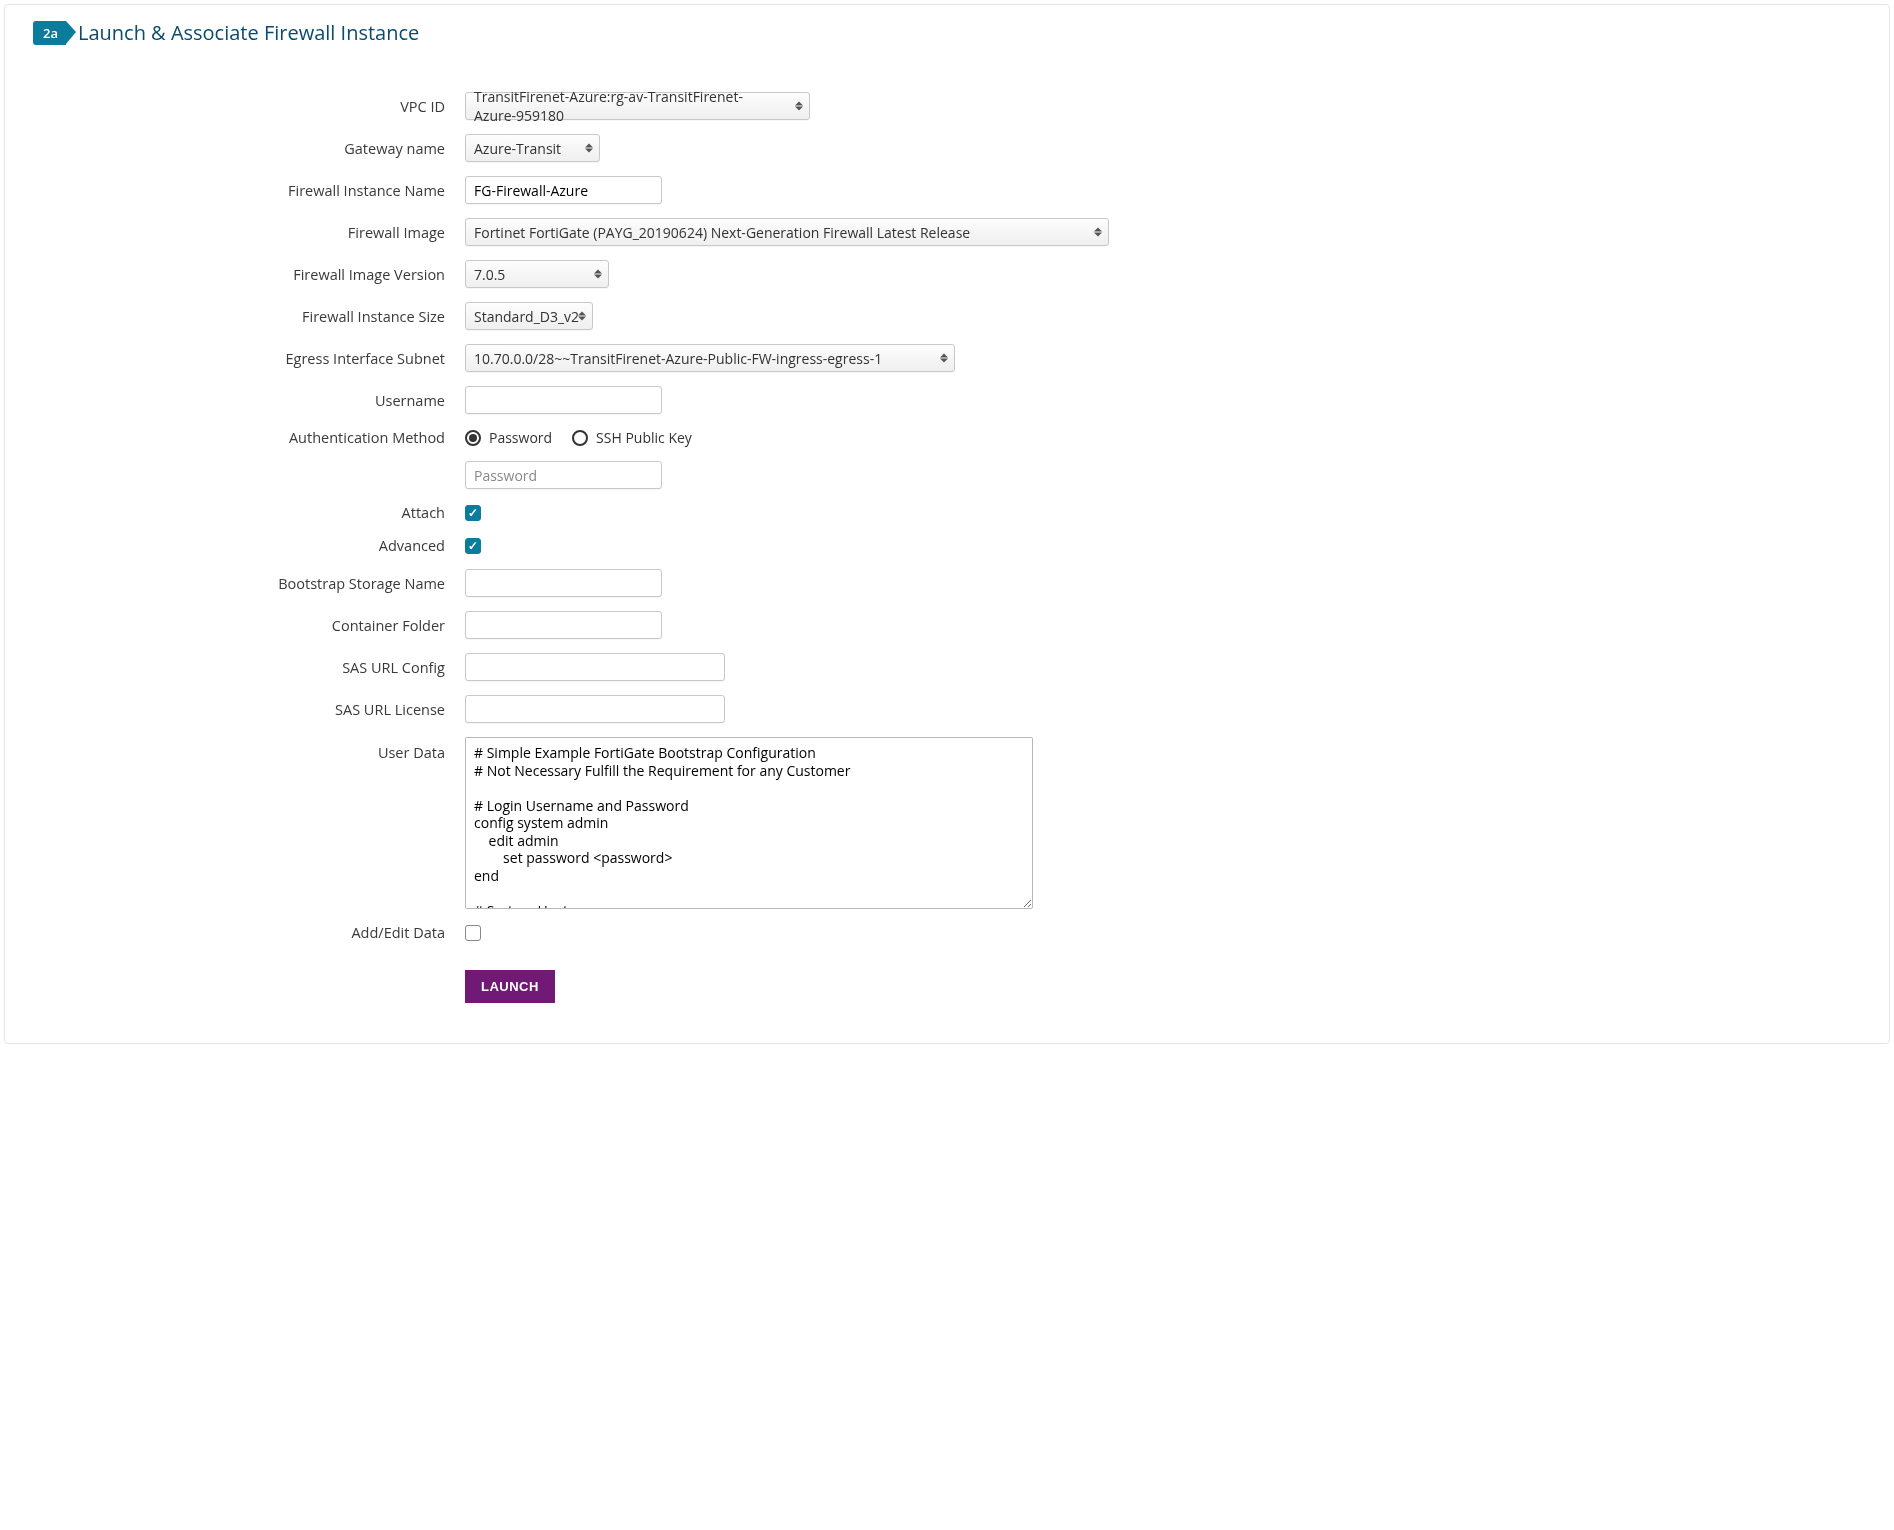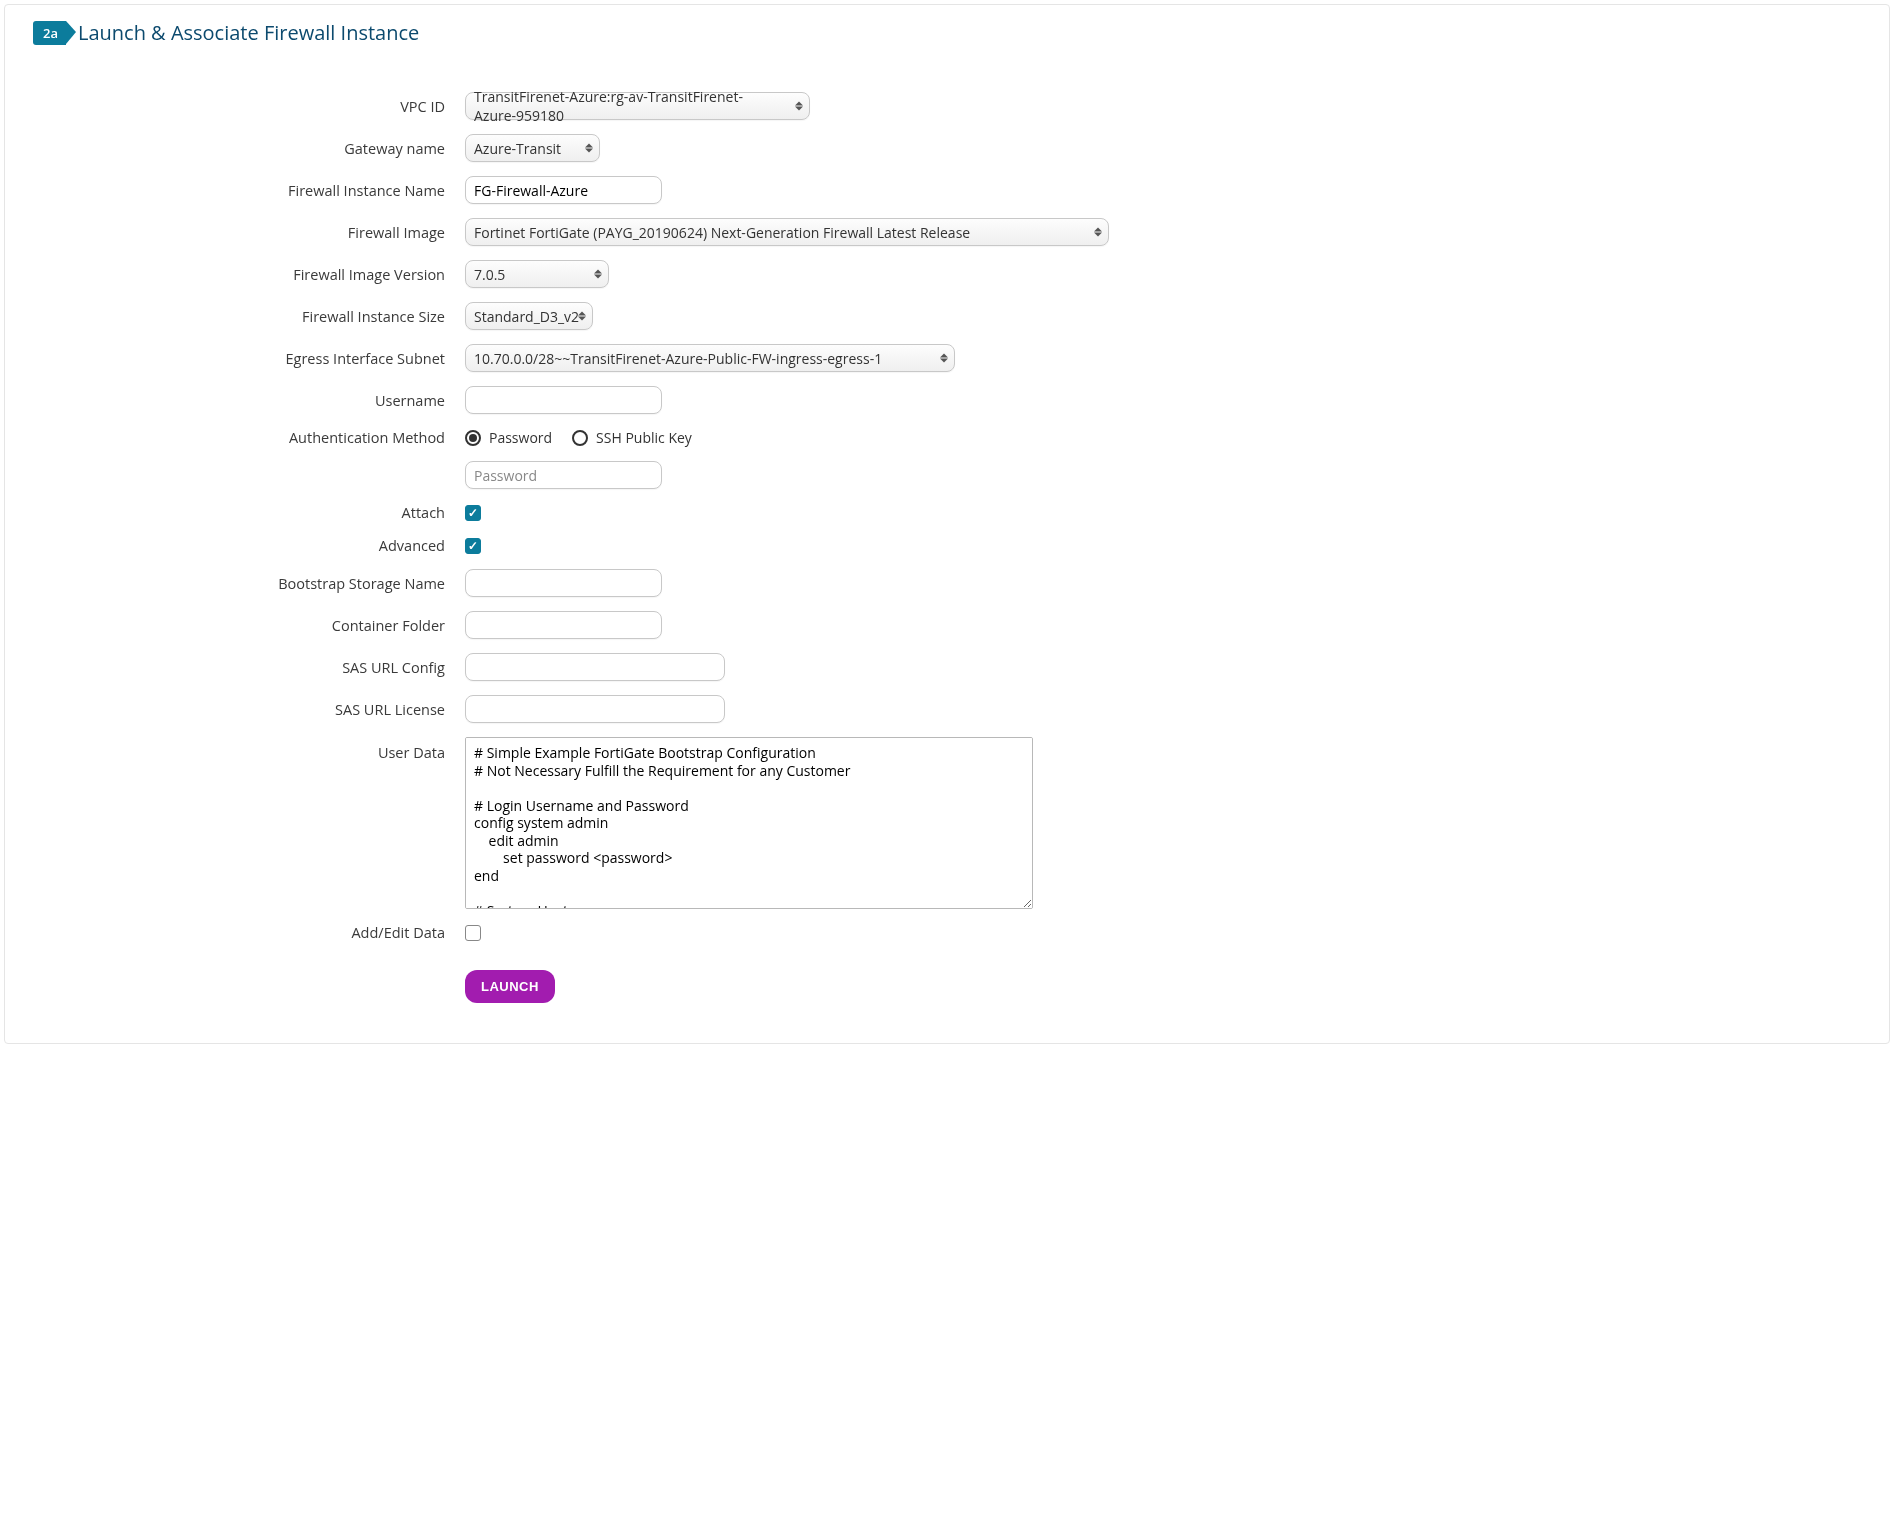--- a/index.html
+++ b/index.html
@@ -56,21 +56,21 @@
   .label {
     text-align: right;
     color: #3a3a3a;
     font-size: 14.5px;
   }
   .label.top-align { align-self: start; padding-top: 6px; }
   .control { display: flex; align-items: center; }
   .select, .text-input {
     height: 28px;
     border: 1px solid #c8c8c8;
-    border-radius: 8px;
+    border-radius: 3px;
     padding: 0 28px 0 8px;
     font-size: 14px;
     color: #333;
     background: linear-gradient(#fdfdfd, #efefef);
     position: relative;
     display: inline-flex;
     align-items: center;
     box-shadow: 0 1px 1px rgba(0,0,0,0.04);
   }
   .text-input {
@@ -157,24 +157,24 @@
     border-radius: 2px;
     padding: 6px 8px;
     font-size: 14px;
     font-family: inherit;
     resize: both;
     overflow: auto;
     white-space: pre;
     line-height: 1.25;
   }
   .launch-btn {
-    background: #a21caf;
+    background: #701a75;
     color: #fff;
     border: none;
-    border-radius: 12px;
+    border-radius: 0;
     padding: 9px 16px;
     font-size: 13px;
     font-weight: 700;
     letter-spacing: 0.5px;
     cursor: pointer;
   }
   .spacer-row { grid-column: 1 / 3; height: 0; }
 </style>
 </head>
 <body>

